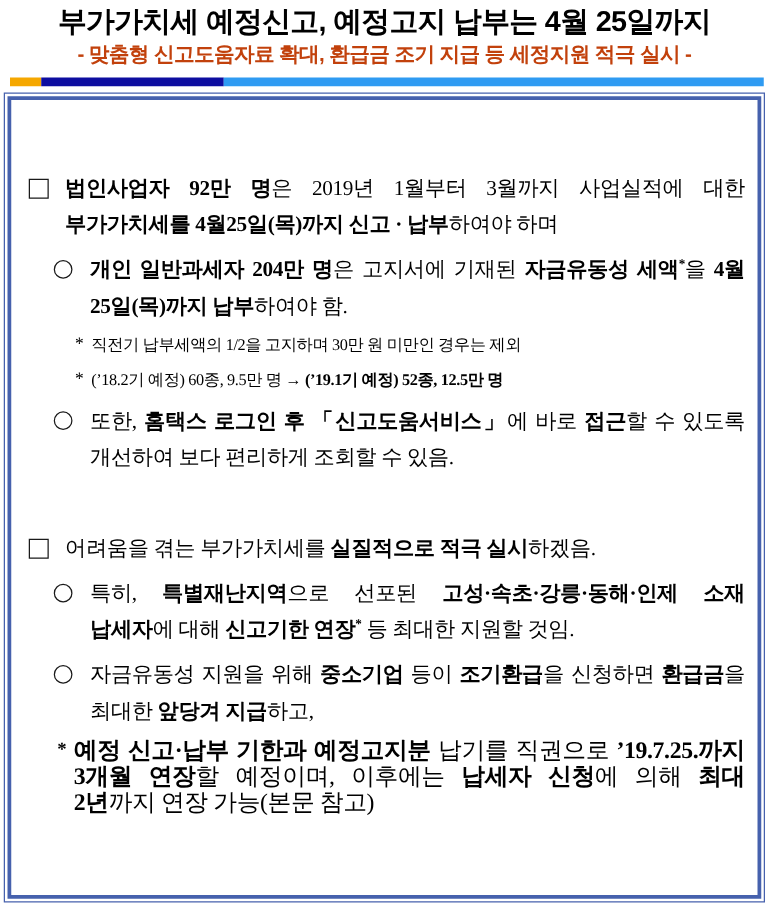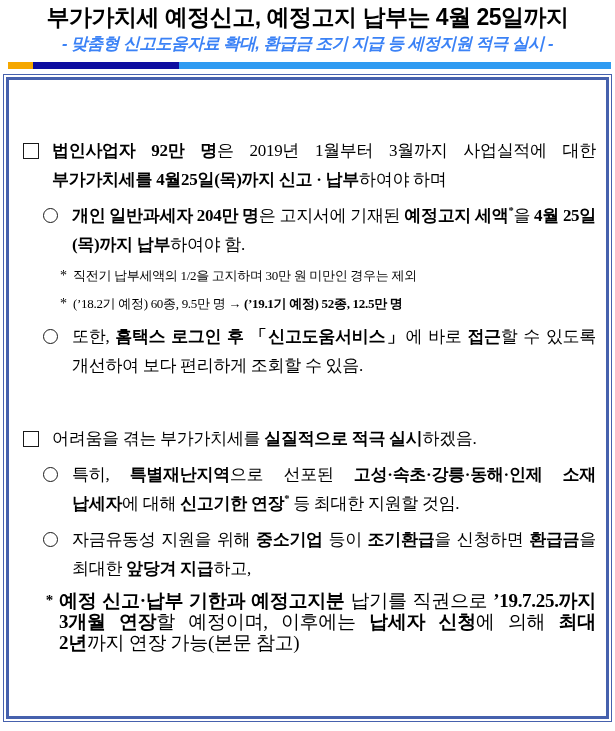--- a/index.html
+++ b/index.html
@@ -87,38 +87,38 @@
   }
   .fn-l1 .mk-star { font-size: 15px; line-height: 21px; font-weight: bold; }
 </style>
 </head>
 <body>
 
 <div class="page">
 
   <div class="hdr">
     <div class="title">부가가치세 예정신고, 예정고지 납부는 4월 25일까지</div>
-    <div class="subtitle" style="color: #3b82f6; font-style: italic;">- 맞춤형 신고도움자료 확대, 환급금 조기 지급 등 세정지원 적극 실시 -</div>
+    <div class="subtitle" style="color: #c2410c;">- 맞춤형 신고도움자료 확대, 환급금 조기 지급 등 세정지원 적극 실시 -</div>
     <div class="bar">
       <span class="seg-orange" style="background: rgb(245, 167, 0);"></span>
       <span class="seg-navy" style="background: rgb(13, 13, 160);"></span>
       <span class="seg-light" style="background: rgb(47, 155, 242);"></span>
     </div>
   </div>
 
   <div class="box-outer" style="border-color: rgb(70, 97, 173);">
     <div class="box-inner" style="border-color: rgb(70, 97, 173);">
 
     <div class="para l1">
           <span class="mk mk-square"></span>
           <div class="ptext"><span class="b">법인사업자 92만 명</span><span class="">은 2019년 1월부터 3월까지 사업실적에 대한 </span><span class="b">부가가치세를 4월25일(목)까지 신고 · 납부</span><span class="">하여야 하며</span></div>
         </div>
         <div class="para l2">
           <span class="mk mk-circle"></span>
-          <div class="ptext"><span class="b">개인 일반과세자 204만 명</span><span class="">은 고지서에 기재된 </span><span class="b">예정고지 세액</span><span class="b sup">*</span><span class="">을 </span><span class="b">4월 25일(목)까지 납부</span><span class="">하여야 함.</span></div>
+          <div class="ptext"><span class="b">개인 일반과세자 204만 명</span><span class="">은 고지서에 기재된 </span><span class="b">자금유동성 세액</span><span class="b sup">*</span><span class="">을 </span><span class="b">4월 25일(목)까지 납부</span><span class="">하여야 함.</span></div>
         </div>
         <div class="para fn fn-l2">
           <span class="mk mk-star">*</span>
           <div class="ptext"><span class="">직전기 납부세액의 1/2을 고지하며 30만 원 미만인 경우는 제외</span></div>
         </div>
         <div class="para fn fn-l2">
           <span class="mk mk-star">*</span>
           <div class="ptext"><span class="">(’18.2기 예정) 60종, 9.5만 명 → </span><span class="b">(’19.1기 예정) 52종, 12.5만 명</span></div>
         </div>
         <div class="para l2">

